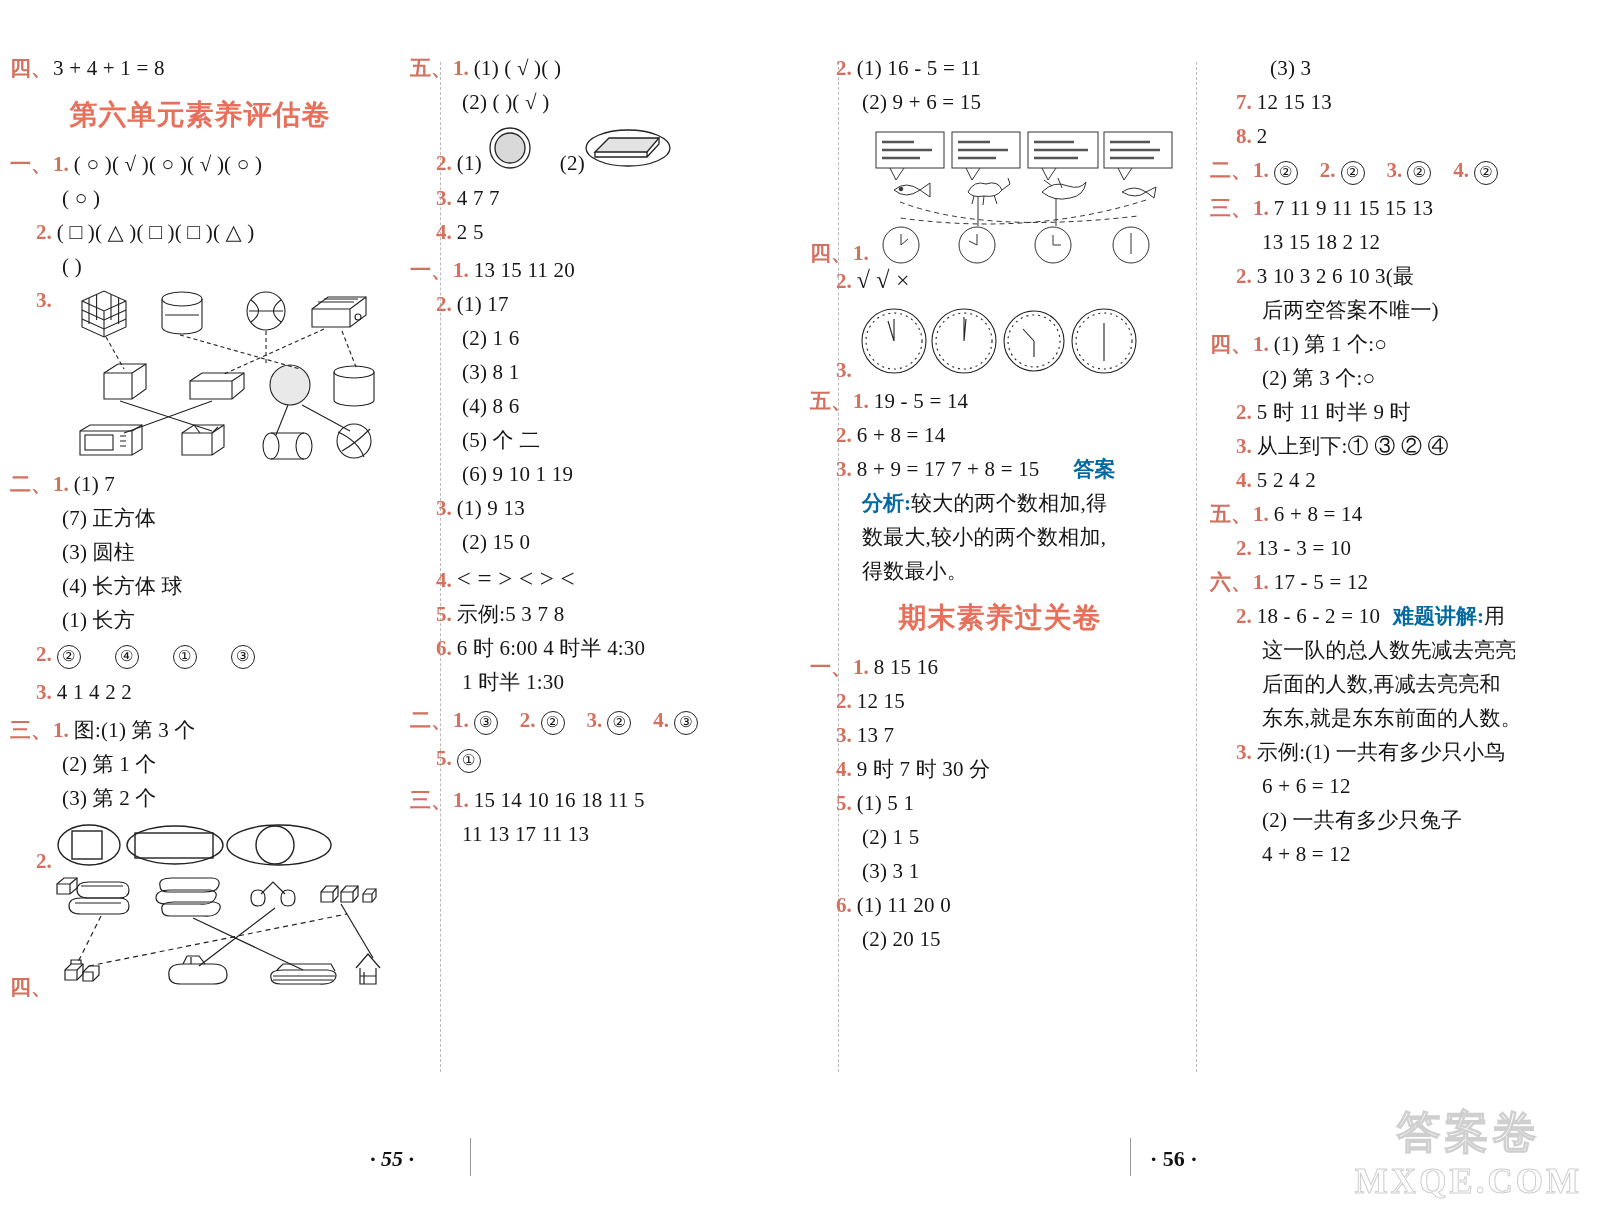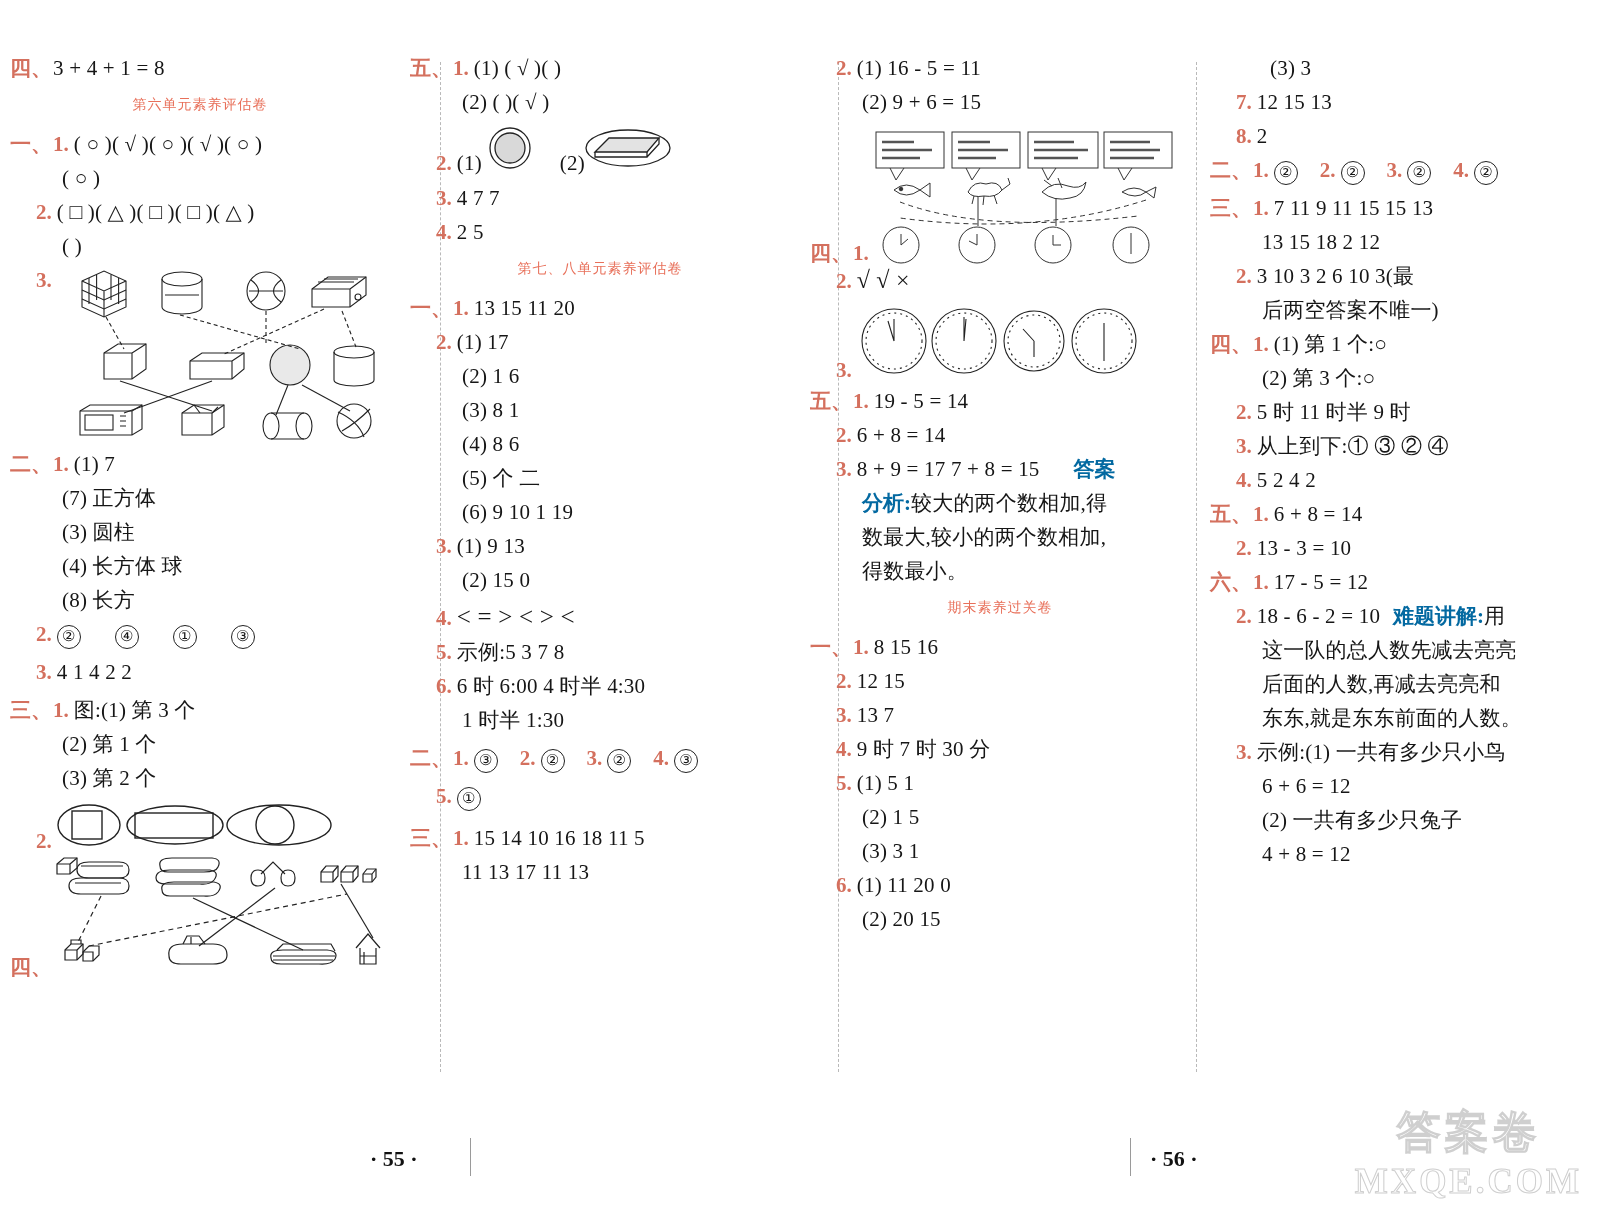--- a/index.html
+++ b/index.html
@@ -35,28 +35,28 @@
   .txt{letter-spacing:0.2px;}
   .indent{margin-left:52px;}
   .indent2{margin-left:60px;align-items:flex-end;}
   .gap{display:inline-block;width:22px;}
   .gap-s{display:inline-block;width:13px;}
   .gap-l{display:inline-block;width:34px;}
 
   .cn{font-family:"Liberation Serif","DejaVu Serif",serif;}
 
   
-  .paper-title{color:#e8705a;font-weight:normal;font-size:14px;
+  .paper-title{color:#e8705a;font-weight:bold;font-size:28px;
                text-align:center;margin:6px 0 20px 0;letter-spacing:1px;}
   .label-red{color:#0369a1;font-weight:bold;}
 
   
   .footer{position:absolute;bottom:0;left:0;width:1600px;height:106px;}
   .pagenum{position:absolute;font-size:22px;font-weight:bold;color:#111;}
-  .pagenum.p55{left:370px;bottom:44px;}
+  .pagenum.p55{left:370px;bottom:44px;font-style:italic;}
   .pagenum.p56{left:1150px;bottom:44px;}
   .footline{position:absolute;bottom:40px;left:470px;width:0;height:38px;
             border-left:1px solid #9a9a9a;}
   .footline.b{left:1130px;}
 
   
   .wm{position:absolute;right:18px;bottom:14px;text-align:center;
       color:#cfcfcf;user-select:none;}
   .wm .cjk{font-size:44px;font-weight:bold;letter-spacing:4px;
            -webkit-text-stroke:1px #cfcfcf;color:#ffffff;}
@@ -199,21 +199,21 @@
         <div class="row tight indent">
           <span class="txt cn">(7) 正方体</span>
         </div>
         <div class="row tight indent">
           <span class="txt cn">(3) 圆柱</span>
         </div>
         <div class="row tight indent">
           <span class="txt cn">(4) 长方体    球</span>
         </div>
         <div class="row tight indent">
-          <span class="txt cn">(8) 长方</span>
+          <span class="txt cn">(1) 长方</span>
         </div>
 
         <div class="row tight">
           <span class="num pad">2.</span>
           <span class="opt">②</span>
           <span class="gap-l"></span>
           <span class="opt">④</span>
           <span class="gap-l"></span>
           <span class="opt">①</span>
           <span class="gap-l"></span>
@@ -364,21 +364,20 @@
 
         <div class="row tight">
           <span class="num pad">3.</span>
           <span class="txt">4    7    7</span>
         </div>
         <div class="row">
           <span class="num pad">4.</span>
           <span class="txt">2    5</span>
         </div>
 
-        <div class="paper-title">第七、八单元素养评估卷</div>
 
         <div class="row tight">
           <span class="sec">一、</span>
           <span class="num">1.</span>
           <span class="txt">13    15    11    20</span>
         </div>
 
         <div class="row tight">
           <span class="num pad">2.</span>
           <span class="txt">(1) 17</span>

